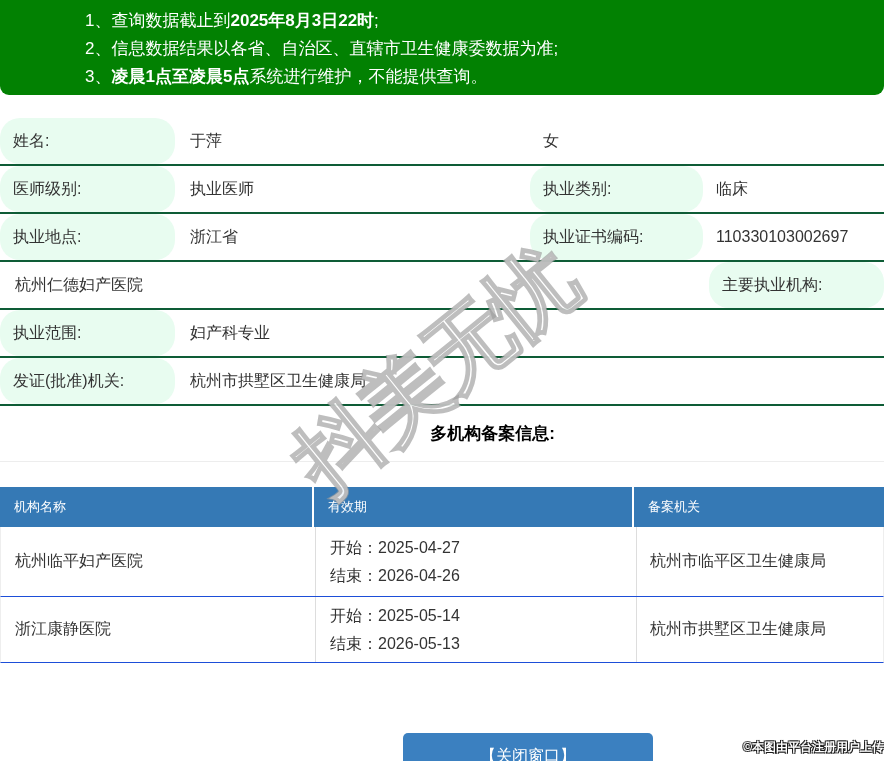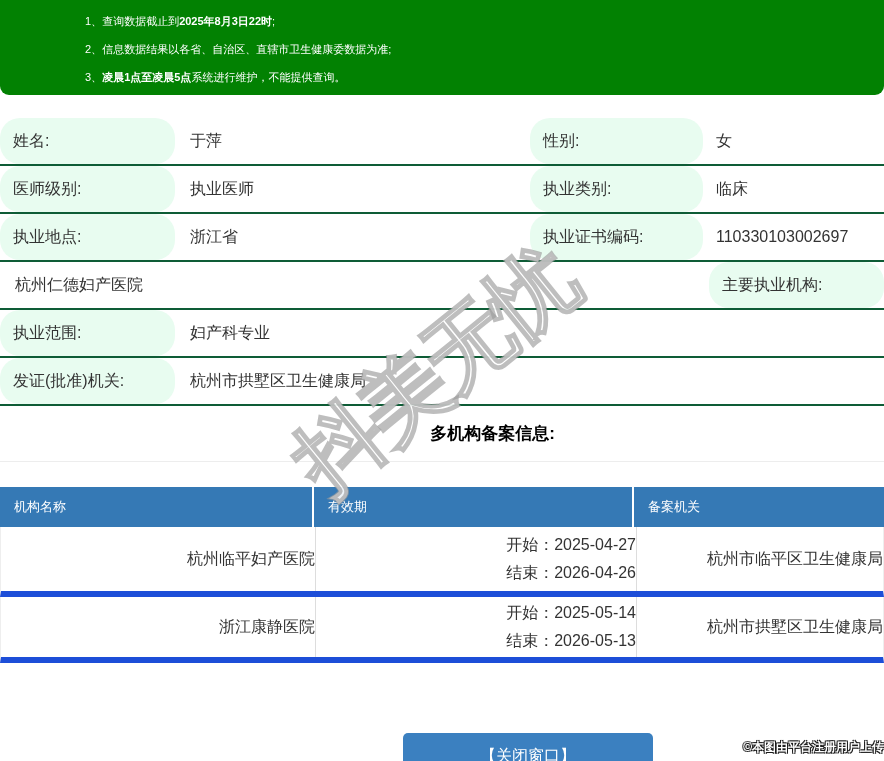--- a/index.html
+++ b/index.html
@@ -21,21 +21,21 @@
   }
   
   .notice-panel{
     width:884px;height:95px;
     background:var(--banner-green);
     border-radius:0 0 9px 9px;
     padding:7px 20px 0 85px;
     color:#ffffff;
   }
   .notice-line{
-    font-size:11px;
+    font-size:17px;
     line-height:28px;
     white-space:nowrap;
   }
   .notice-line strong{font-weight:bold;}
   
   .info-table{margin-top:23px;width:884px;}
   .info-row{
     display:flex;
     height:48px;
     border-bottom:2px solid var(--border-green);
@@ -74,24 +74,23 @@
   .reg-header .hcell{
     display:flex;align-items:center;
     font-size:13px;
     padding-left:14px;
   }
   .h1{width:314px;border-right:2px solid #ffffff;}
   .h2{width:320px;border-right:2px solid #ffffff;}
   .h3{flex:1;}
   .reg-row{
     display:flex;
-    border-bottom:6px solid #1d4ed8;
+    border-bottom:1px solid #1d4ed8;
     border-left:1px solid #eeeeee;
     border-right:1px solid #eeeeee;
-    text-align:right;
   }
   .reg-row .bcell{
     display:flex;flex-direction:column;justify-content:center;
     font-size:16px;
   }
   .b1{width:315px;border-right:1px solid #dddddd;padding-left:14px;}
   .b2{width:321px;border-right:1px solid #dddddd;padding-left:14px;}
   .b3{flex:1;padding-left:13px;}
   .row-a{height:70px;}
   .row-b{height:66px;}
@@ -140,21 +139,20 @@
 <div class="notice-panel">
   <div class="notice-line"><span>1、</span><span>查询数据截止到</span><strong>2025年8月3日22时</strong><span>;</span></div>
   <div class="notice-line"><span>2、</span><span>信息数据结果以各省、自治区、直辖市卫生健康委数据为准;</span><strong></strong><span></span></div>
   <div class="notice-line"><span>3、</span><span></span><strong>凌晨1点至凌晨5点</strong><span>系统进行维护，不能提供查询。</span></div>
 </div>
 
 <div class="info-table">
   <div class="info-row">
     <div class="cell label-cell c1">姓名:</div>
     <div class="cell c2">于萍</div>
-    <div class="cell label-cell c3">性别:</div>
     <div class="cell c4">女</div>
   </div>
   <div class="info-row">
     <div class="cell label-cell c1">医师级别:</div>
     <div class="cell c2">执业医师</div>
     <div class="cell label-cell c3">执业类别:</div>
     <div class="cell c4">临床</div>
   </div>
   <div class="info-row">
     <div class="cell label-cell c1">执业地点:</div>

